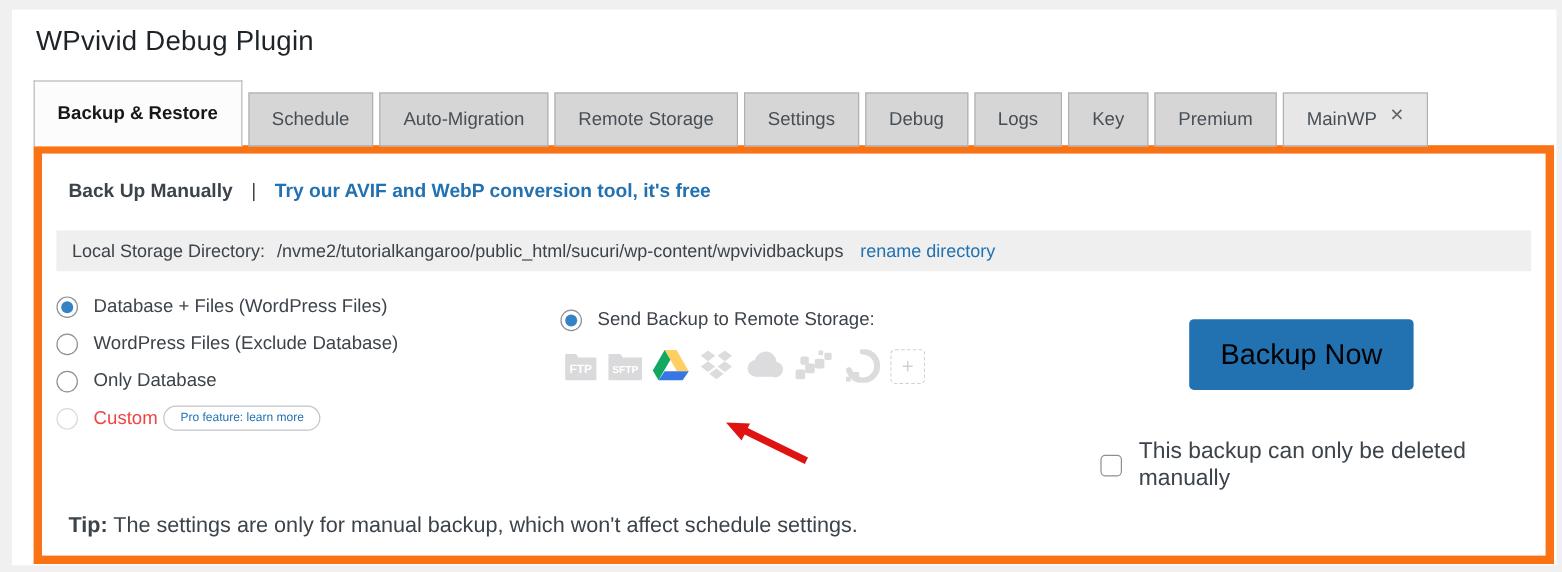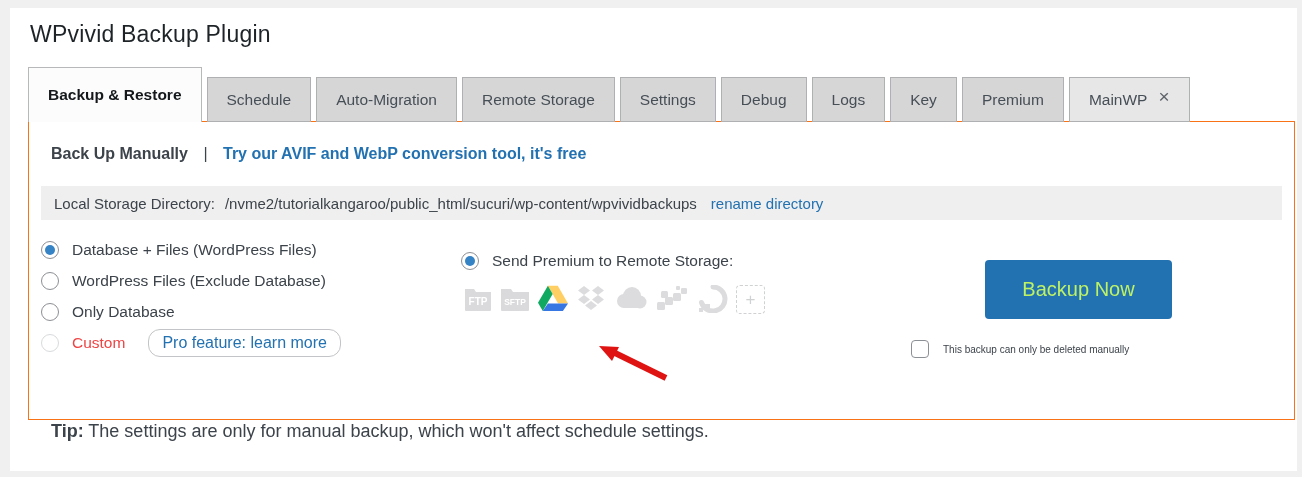--- a/index.html
+++ b/index.html
@@ -12,21 +12,21 @@
 
   
   .tabs { display:flex; align-items:flex-end; gap:5px; margin:20px 0 0 18px; position:relative; z-index:2; height:54px; }
   .tab { height:45px; padding:0 19px; display:flex; align-items:center; background:#d6d6d7;
          border:1px solid #aeb0b2; font-size:15.5px; font-weight:500; color:#474f56; cursor:pointer; white-space:nowrap; }
   .tab.active { height:55px; background:#fcfcfc; border-color:#b6b8ba; border-bottom:none; font-weight:700; color:#15181b; }
   .tab.light { background:#e7e7e8; }
   .tab-close { margin-left:11px; font-size:19px; line-height:1; color:#5e646a; font-weight:400; position:relative; top:-3px; }
 
   
-  .panel { position:relative; margin:-1px 2px 0 18px; height:299px; background:#ffffff; border:1px solid #f97316; }
+  .panel { position:relative; margin:-1px 2px 0 18px; height:349px; background:#ffffff; border:7px solid #f97316; }
 
   .panel-header { padding:20px 22px 0; font-size:16px; line-height:24px; }
   .bm-title { font-weight:700; color:#3c434a; }
   .hdr-sep { color:#3c434a; margin:0 11px; font-weight:400; }
   .promo-link { color:#2271b1; font-weight:700; text-decoration:none; cursor:pointer; }
 
   .dir-bar { margin:20px 12px 0; background:#efefef; height:34px; display:flex; align-items:center;
              padding:12px 13px; font-size:15px; color:#3c434a;text-align:right; }
   .dir-path { margin-left:10px; }
   .dir-action { margin-left:14px; color:#2271b1; text-decoration:none; cursor:pointer; }
@@ -36,46 +36,46 @@
   .col-mid { width:450px; padding-top:11px; position:relative; }
   .col-right { flex:1; padding-top:26px; }
 
   .radio-row { display:flex; align-items:center; height:31px; font-size:15.5px; color:#3c434a; cursor:pointer; }
   .radio { width:18px; height:18px; border-radius:50%; border:1px solid #8c8f94; background:#fff;
            position:relative; flex:0 0 auto; margin-right:13px; }
   .radio.checked::after { content:""; position:absolute; left:3px; top:3px; width:10px; height:10px;
                           border-radius:50%; background:#3582c4; }
   .radio.disabled { border-color:#d8dadc; }
   .radio-label.disabled { color:#ef4444; }
-  .pro-badge { margin-left:23px; border:1px solid #c3c4c7; border-radius:12px; padding:4px 13px;
-               color:#2271b1; font-size:16px; background:#fff; cursor:pointer; white-space:nowrap; }
+  .pro-badge { margin-left:5px; border:1px solid #c3c4c7; border-radius:12px; padding:4px 13px;
+               color:#2271b1; font-size:10px; background:#fff; cursor:pointer; white-space:nowrap; }
 
   .storage-row { display:flex; align-items:flex-start; gap:8px; margin:9px 0 0 3px; height:32px; }
   .storage { display:flex; align-items:flex-end; cursor:pointer; }
   .add-storage { width:29px; height:29px; border:1px dashed #cfd1d3; border-radius:4px; color:#cfd1d3;
                  font-size:17px; display:flex; align-items:center; justify-content:center; cursor:pointer; }
 
   .arrow-svg { position:absolute; left:130px; top:104px; width:90px; height:50px; pointer-events:none; }
 
-  .backup-now { display:block; margin-left:74px; width:187px; height:59px; background:#2271b1; color:#bef264;
-                font-size:20px; font-family:inherit; border:none; border-radius:4px; cursor:pointer; }
-  .manual-row { margin-top:21px; display:flex; align-items:center; font-size:10px; color:#3c434a; cursor:pointer; }
+  .backup-now { display:block; margin-left:74px; width:187px; height:59px; background:#2271b1; color:#000000;
+                font-size:24px; font-family:inherit; border:none; border-radius:4px; cursor:pointer; }
+  .manual-row { margin-top:41px; display:flex; align-items:center; font-size:19px; color:#3c434a; cursor:pointer; }
   .checkbox { width:18px; height:18px; border:1px solid #8c8f94; border-radius:4px; background:#fff;
               flex:0 0 auto; margin-right:14px; }
 
   .tip { padding:37px 22px 0; font-size:18px; color:#3c434a; }
   .tip-label { font-weight:700; }
 </style>
 </head>
 <body>
 
 <div class="viewport">
   <div class="page-surface">
 
-    <h1 class="page-title">WPvivid Backup Plugin</h1>
+    <h1 class="page-title">WPvivid Debug Plugin</h1>
 
     <div class="tabs">
       <div class="tab active">
           <span>Backup &amp; Restore</span>
         </div>
       <div class="tab">
           <span>Schedule</span>
         </div>
       <div class="tab">
           <span>Auto-Migration</span>
@@ -136,21 +136,21 @@
           <div class="radio-row">
             <span class="radio disabled"></span>
             <span class="radio-label disabled">Custom</span>
             <span class="pro-badge">Pro feature: learn more</span>
           </div>
         </div>
 
         <div class="col-mid">
           <div class="radio-row">
             <span class="radio checked"></span>
-            <span class="radio-label">Send Premium to Remote Storage:</span>
+            <span class="radio-label">Send Backup to Remote Storage:</span>
           </div>
 
           <div class="storage-row">
             <span class="storage">
               <svg width="28" height="26" viewBox="0 0 28 26">
                 <path d="M1 4 h9 l2 3 h15 v18 a1 1 0 0 1 -1 1 H2 a1 1 0 0 1 -1 -1 Z" fill="#dadadc"></path>
                 <text x="14" y="20" text-anchor="middle" font-size="10" font-weight="bold" fill="#ffffff">FTP</text>
               </svg>
             </span>
             <span class="storage">

